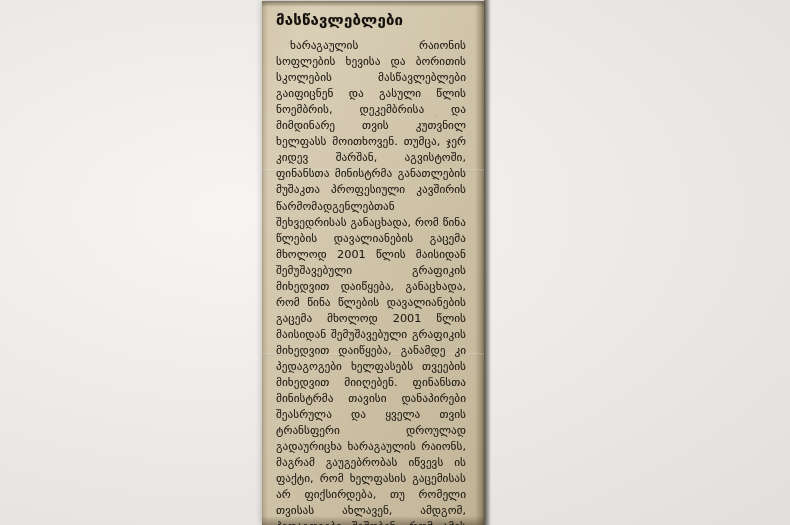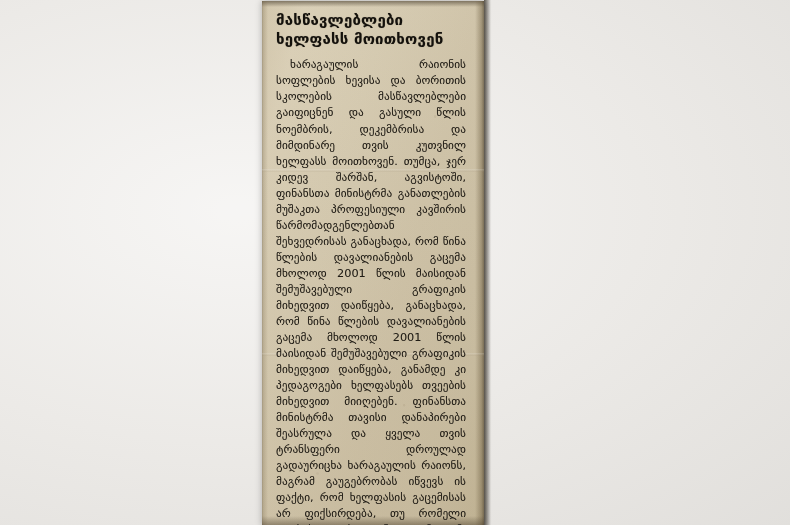--- a/index.html
+++ b/index.html
@@ -157,20 +157,19 @@
     <div class="edge-left"></div>
     <div class="edge-right"></div>
     <div class="edge-bottom"></div>
 
     <div class="crease c1"></div>
     <div class="crease c2"></div>
 
     <div class="content">
       <h1 class="headline">
         <span class="hl-line">მასწავლებლები</span>
-        <span class="hl-line">ხელფასს მოითხოვენ</span>
       </h1>
       <p class="body-text">ხარაგაულის რაიონის სოფლების ხევისა და ბორითის სკოლების მასწავლებლები გაიფიცნენ და გასული წლის ნოემბრის, დეკემბრისა და მიმდინარე თვის კუთვნილ ხელფასს მოითხოვენ. თუმცა, ჯერ კიდევ შარშან, აგვისტოში, ფინანსთა მინისტრმა განათლების მუშაკთა პროფესიული კავშირის წარმომადგენლებთან შეხვედრისას განაცხადა, რომ წინა წლების დავალიანების გაცემა მხოლოდ 2001 წლის მაისიდან შემუშავებული გრაფიკის მიხედვით დაიწყება, განაცხადა, რომ წინა წლების დავალიანების გაცემა მხოლოდ 2001 წლის მაისიდან შემუშავებული გრაფიკის მიხედვით დაიწყება, განამდე კი პედაგოგები ხელფასებს თვეების მიხედვით მიიღებენ. ფინანსთა მინისტრმა თავისი დანაპირები შეასრულა და ყველა თვის ტრანსფერი დროულად გადაურიცხა ხარაგაულის რაიონს, მაგრამ გაუგებრობას იწვევს ის ფაქტი, რომ ხელფასის გაცემისას არ ფიქსირდება, თუ რომელი თვისას ახლავენ, ამდგომ, პედაგოგები შიშობენ, რომ ამის შედეგად წინა წლის მიღებულ ხელფასებს დაკარგავენ.</p>
     </div>
   </div>
 
   <div class="scan-edge"></div>
 </div>
 
 </body></html>

